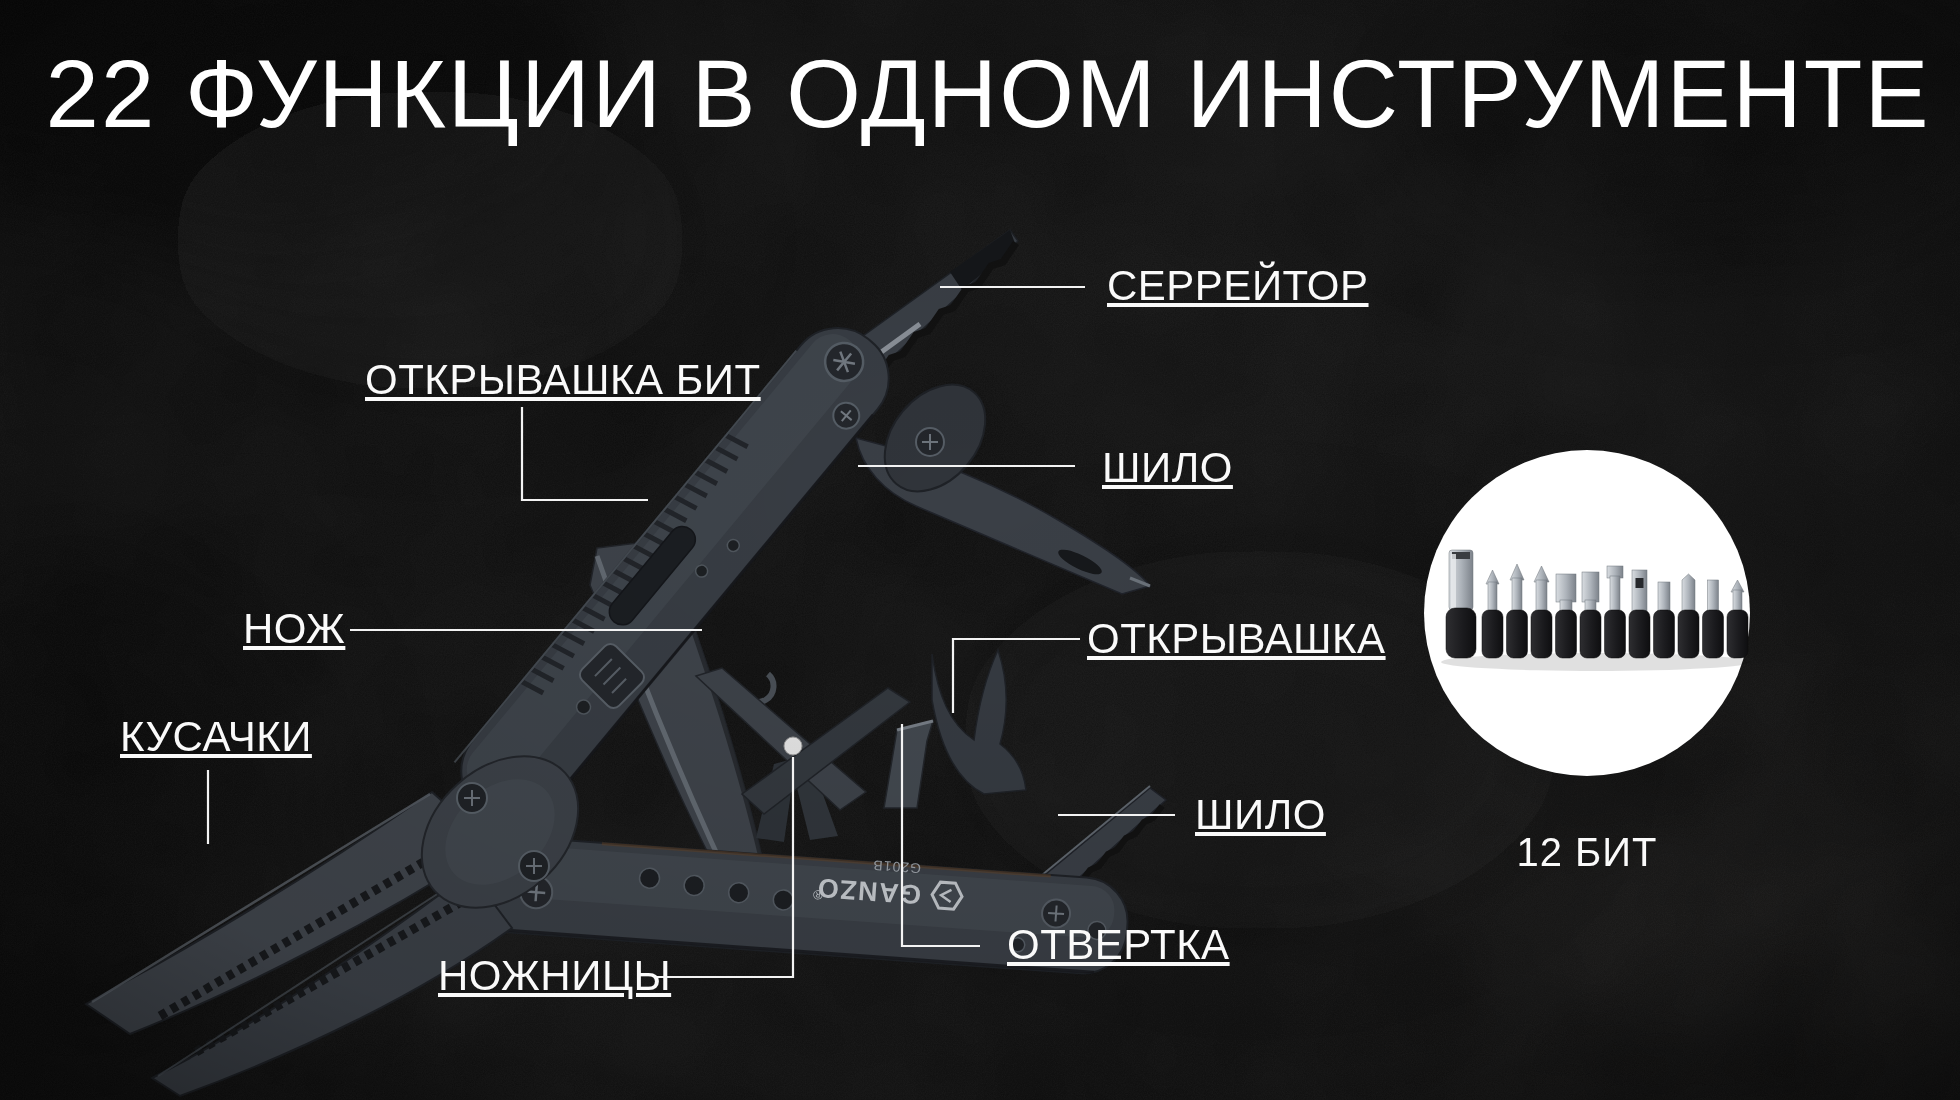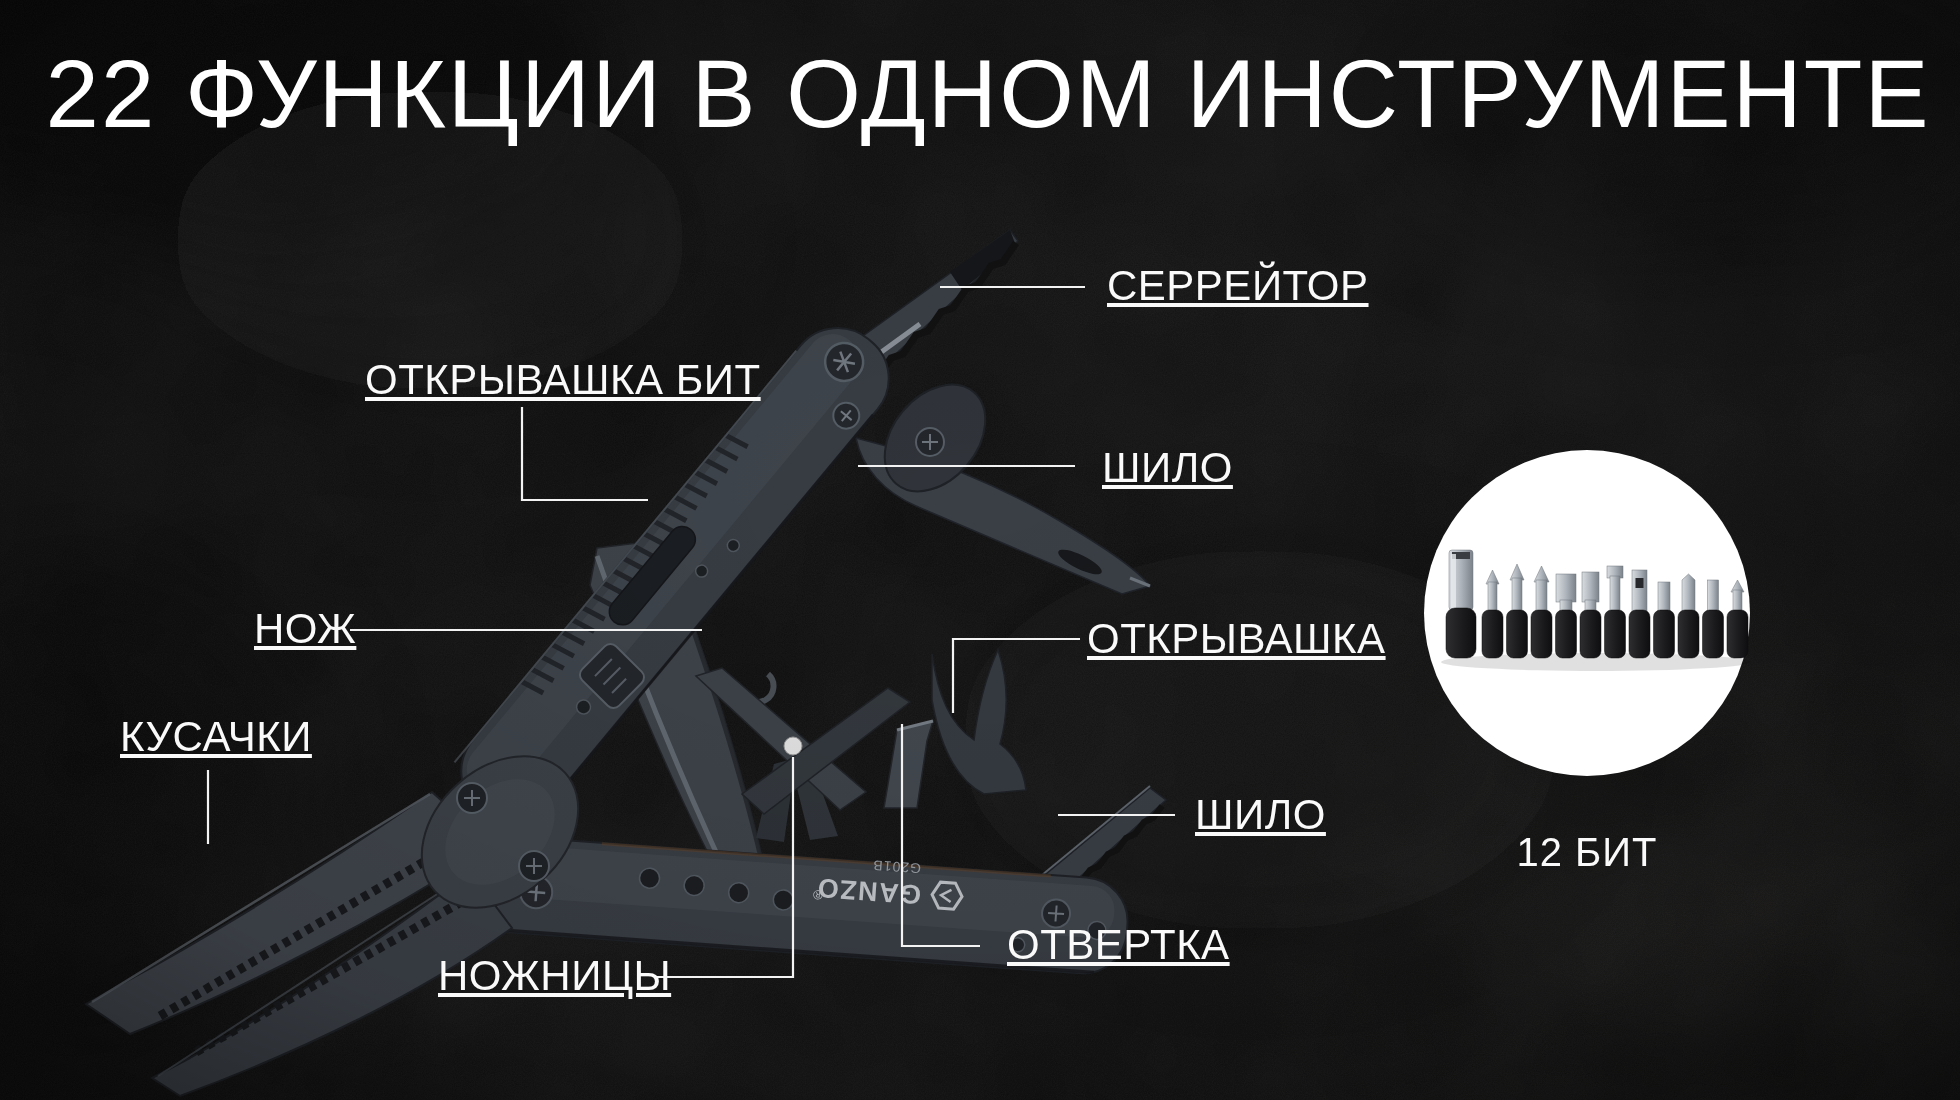--- a/index.html
+++ b/index.html
@@ -293,21 +293,21 @@
       </g>
     </g>
   </g>
 </svg>
 
 <div class="title">22 ФУНКЦИИ В ОДНОМ ИНСТРУМЕНТЕ</div>
 
 <div class="label" style="left:1107px;top:265px">СЕРРЕЙТОР</div>
 <div class="label" style="left:365px;top:359px">ОТКРЫВАШКА БИТ</div>
 <div class="label" style="left:1102px;top:447px">ШИЛО</div>
-<div class="label" style="left:254px;top:608px">НОЖ</div>
+<div class="label" style="left:243px;top:608px">НОЖ</div>
 <div class="label" style="left:1087px;top:618px">ОТКРЫВАШКА</div>
 <div class="label" style="left:120px;top:716px">КУСАЧКИ</div>
 <div class="label" style="left:1195px;top:794px">ШИЛО</div>
 <div class="label" style="left:1007px;top:924px">ОТВЕРТКА</div>
 <div class="label" style="left:438px;top:955px">НОЖНИЦЫ</div>
 
 <div class="caption" style="left:1587px;top:820px">12 БИТ</div>
 
 </div>
 

